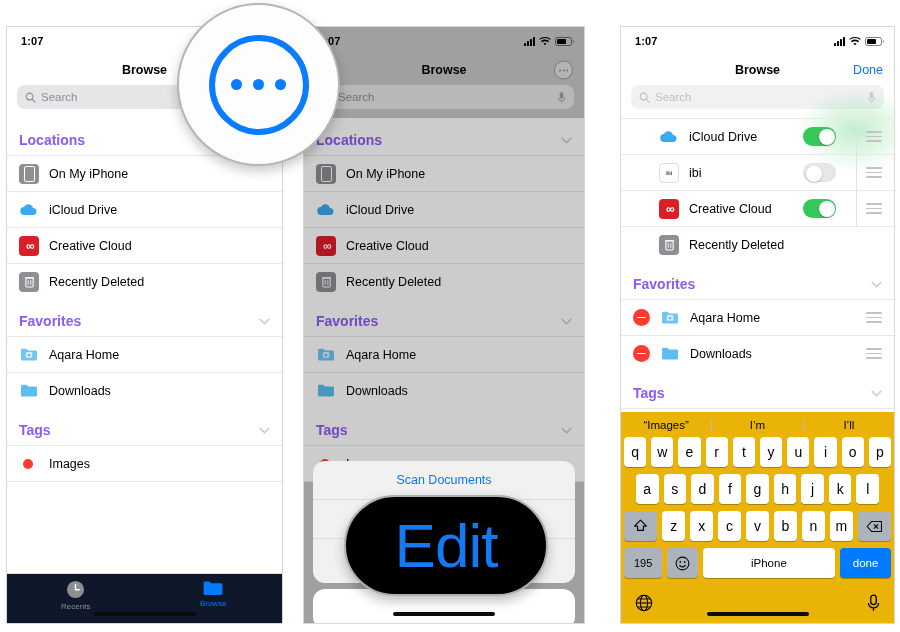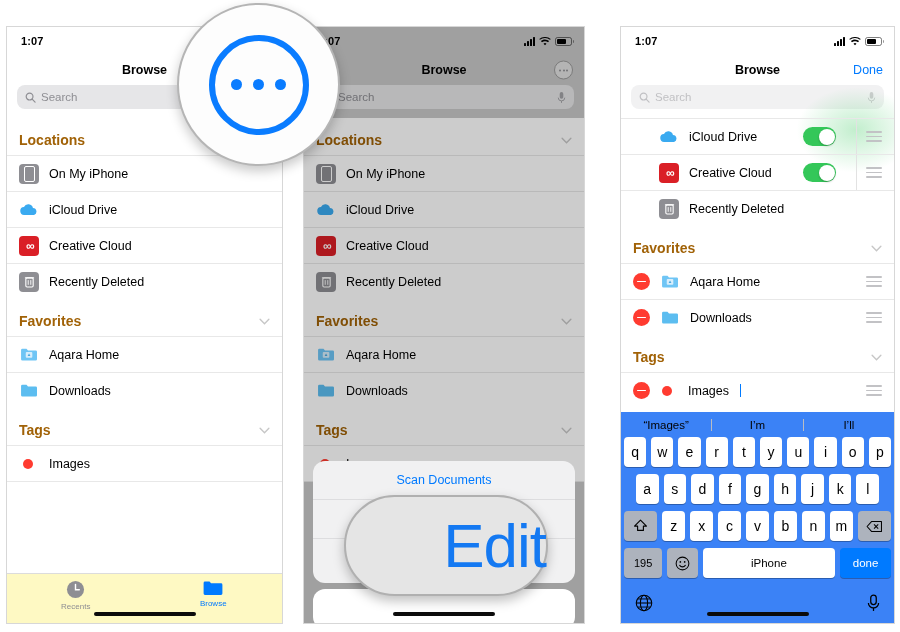--- a/index.html
+++ b/index.html
@@ -109,21 +109,21 @@
   }
   .searchbar .mag{ flex:none; }
   .search-text{ flex:1; }
   .mic{ flex:none; opacity:.55; }
 
   
   .list{ background:#fff; }
   .section-head{
     display:flex; align-items:center;
     padding: 14px 12px 7px 12px;
-    font-size:14px; font-weight:bold; color:#a16207;
+    font-size:14px; font-weight:bold; color:#8b5cf6;
   }
   .chev{ margin-left:auto; opacity:.22; }
   .row{
     display:flex; align-items:center;
     height: 36px;
     padding: 0 12px;
     border-top: 1px solid #e8e8e8;
     box-sizing:border-box;
     gap: 10px;
     position:relative;
@@ -168,21 +168,21 @@
   }
   .minus i{ display:block;width:9px;height:1.8px;background:#fff;border-radius:1px;}
   .caret{
     display:inline-block;width:1.3px;height:13px;background:#007aff;
     vertical-align:-2px; margin-left:1px;
   }
 
   
   .tabbar{
     position:absolute; left:0; right:0; bottom:0;
-    height:50px; background:#fef9c3; border-top:1px solid #dcdcdc;
+    height:50px; background:#0f172a; border-top:1px solid #dcdcdc;
     display:flex; align-items:flex-start; justify-content:space-around;
     padding-top:6px; box-sizing:border-box;
   }
   .tab{ display:flex;flex-direction:column;align-items:center;gap:3px;width:70px;}
   .tab-label{ font-size:8px; }
   .tab.inactive .tab-label{ color:#8e8e93;}
   .tab.active .tab-label{ color:#007aff;}
   .homebar{
     position:absolute; bottom:7px; left:50%; transform:translateX(-50%);
     width:102px;height:4px;border-radius:2px;background:#0b0b0b;
@@ -215,32 +215,32 @@
   #mag-more{ left:177px; top:3px; width:159px; height:159px; }
   .more-big{
     width:88px;height:88px;border-radius:50%;
     border:6px solid #0a7cff;
     display:flex;align-items:center;justify-content:center;gap:11px;
   }
   .more-big i{ width:11px;height:11px;border-radius:50%;background:#0a7cff;display:block;}
   .mag-pill{
     position:absolute;
     border-radius:60px;
-    background:#e5e5e5;
+    background:#000000;
     border:2px solid #b0b0b0;
     box-shadow:0 5px 12px rgba(0,0,0,.25);
-    display:flex;align-items:center;justify-content:flex-end;
+    display:flex;align-items:center;justify-content:center;
   }
   #mag-edit{ left:344px; top:495px; width:200px; height:97px; }
   .edit-big{ font-size:62px; color:#1479f2; line-height:1; letter-spacing:-1px;}
 
   
   .keyboard{
     position:absolute; left:0; right:0; bottom:0;
-    background:#3b82f6;
+    background:#eab308;
     padding-bottom: 2px;
   }
   .predict{
     height:25px; display:flex; align-items:center;
     font-size:11.5px; color:#000;
   }
   .predict div{
     flex:1; text-align:center;
   }
   .predict div + div{ border-left:1px solid #b9bcc2; }
@@ -603,20 +603,34 @@
         <span class="toggle on">
             <span class="knob"></span>
           </span>
         <span class="grip">
             <i></i>
             <i></i>
             <i></i>
           </span>
       </div>
 
+      <div class="row">
+        <span class="ico ico-ibi" style="margin-left:26px">
+            <span>ibi</span>
+          </span>
+        <span class="row-label">ibi</span>
+        <span class="toggle off">
+            <span class="knob"></span>
+          </span>
+        <span class="grip">
+            <i></i>
+            <i></i>
+            <i></i>
+          </span>
+      </div>
 
       <div class="row">
         <span class="ico ico-cc" style="margin-left:26px">
             <span>∞</span>
           </span>
         <span class="row-label">Creative Cloud</span>
         <span class="toggle on">
             <span class="knob"></span>
           </span>
         <span class="grip">

